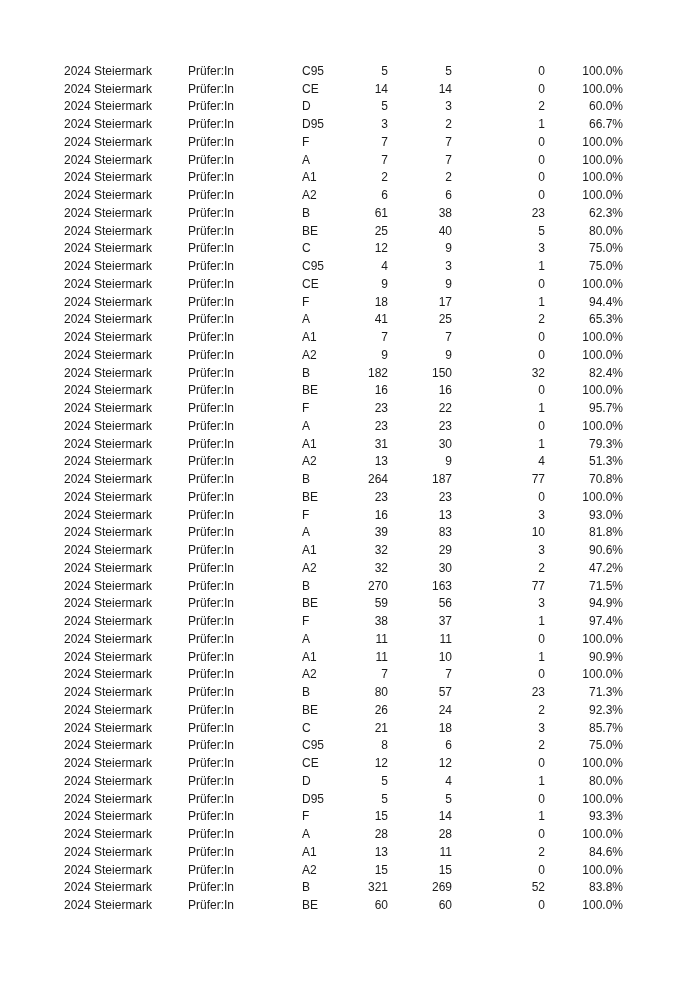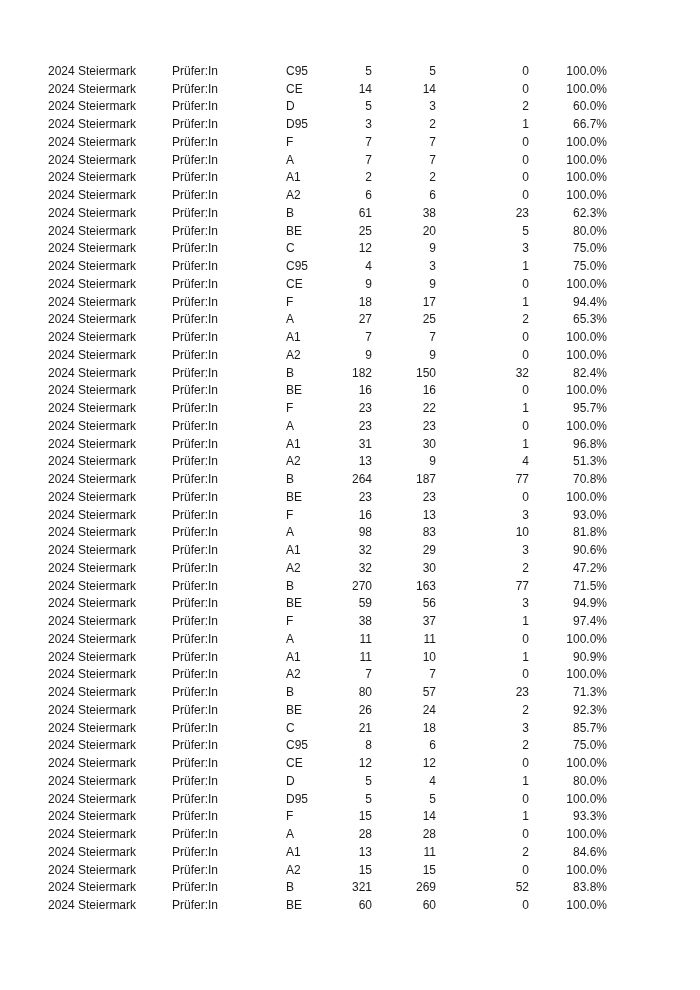--- a/index.html
+++ b/index.html
@@ -10,21 +10,21 @@
     width: 700px;
     height: 990px;
     background: #ffffff;
     font-family: "Liberation Sans", "DejaVu Sans", sans-serif;
     color: #1a1a1a;
     position: relative;
     overflow: hidden;
   }
   .report-table {
     position: absolute;
-    left: 48px;
+    left: 64px;
     top: 62px;
     width: 559px;
   }
   .row {
     display: grid;
     grid-template-columns: 124px 114px 50px 36px 64px 93px 78px;
     height: 17.75px;
     align-items: center;
   }
   .cell {
@@ -119,21 +119,21 @@
       <div class="cell right">61</div>
       <div class="cell right">38</div>
       <div class="cell right">23</div>
       <div class="cell right">62.3%</div>
     </div>
     <div class="row">
       <div class="cell left">2024 Steiermark</div>
       <div class="cell left">Prüfer:In</div>
       <div class="cell left">BE</div>
       <div class="cell right">25</div>
-      <div class="cell right">20</div>
+      <div class="cell right">40</div>
       <div class="cell right">5</div>
       <div class="cell right">80.0%</div>
     </div>
     <div class="row">
       <div class="cell left">2024 Steiermark</div>
       <div class="cell left">Prüfer:In</div>
       <div class="cell left">C</div>
       <div class="cell right">12</div>
       <div class="cell right">9</div>
       <div class="cell right">3</div>
@@ -163,21 +163,21 @@
       <div class="cell left">F</div>
       <div class="cell right">18</div>
       <div class="cell right">17</div>
       <div class="cell right">1</div>
       <div class="cell right">94.4%</div>
     </div>
     <div class="row">
       <div class="cell left">2024 Steiermark</div>
       <div class="cell left">Prüfer:In</div>
       <div class="cell left">A</div>
-      <div class="cell right">27</div>
+      <div class="cell right">41</div>
       <div class="cell right">25</div>
       <div class="cell right">2</div>
       <div class="cell right">65.3%</div>
     </div>
     <div class="row">
       <div class="cell left">2024 Steiermark</div>
       <div class="cell left">Prüfer:In</div>
       <div class="cell left">A1</div>
       <div class="cell right">7</div>
       <div class="cell right">7</div>
@@ -229,21 +229,21 @@
       <div class="cell right">0</div>
       <div class="cell right">100.0%</div>
     </div>
     <div class="row">
       <div class="cell left">2024 Steiermark</div>
       <div class="cell left">Prüfer:In</div>
       <div class="cell left">A1</div>
       <div class="cell right">31</div>
       <div class="cell right">30</div>
       <div class="cell right">1</div>
-      <div class="cell right">96.8%</div>
+      <div class="cell right">79.3%</div>
     </div>
     <div class="row">
       <div class="cell left">2024 Steiermark</div>
       <div class="cell left">Prüfer:In</div>
       <div class="cell left">A2</div>
       <div class="cell right">13</div>
       <div class="cell right">9</div>
       <div class="cell right">4</div>
       <div class="cell right">51.3%</div>
     </div>
@@ -271,21 +271,21 @@
       <div class="cell left">F</div>
       <div class="cell right">16</div>
       <div class="cell right">13</div>
       <div class="cell right">3</div>
       <div class="cell right">93.0%</div>
     </div>
     <div class="row">
       <div class="cell left">2024 Steiermark</div>
       <div class="cell left">Prüfer:In</div>
       <div class="cell left">A</div>
-      <div class="cell right">98</div>
+      <div class="cell right">39</div>
       <div class="cell right">83</div>
       <div class="cell right">10</div>
       <div class="cell right">81.8%</div>
     </div>
     <div class="row">
       <div class="cell left">2024 Steiermark</div>
       <div class="cell left">Prüfer:In</div>
       <div class="cell left">A1</div>
       <div class="cell right">32</div>
       <div class="cell right">29</div>

